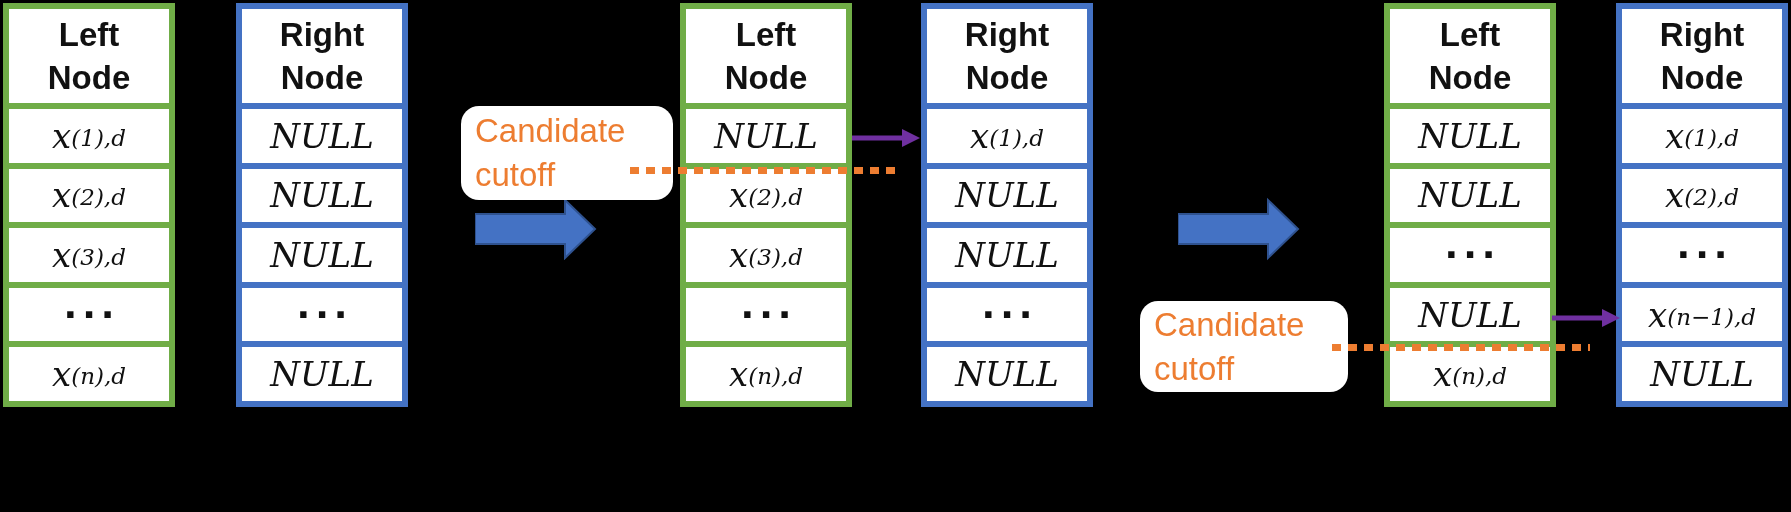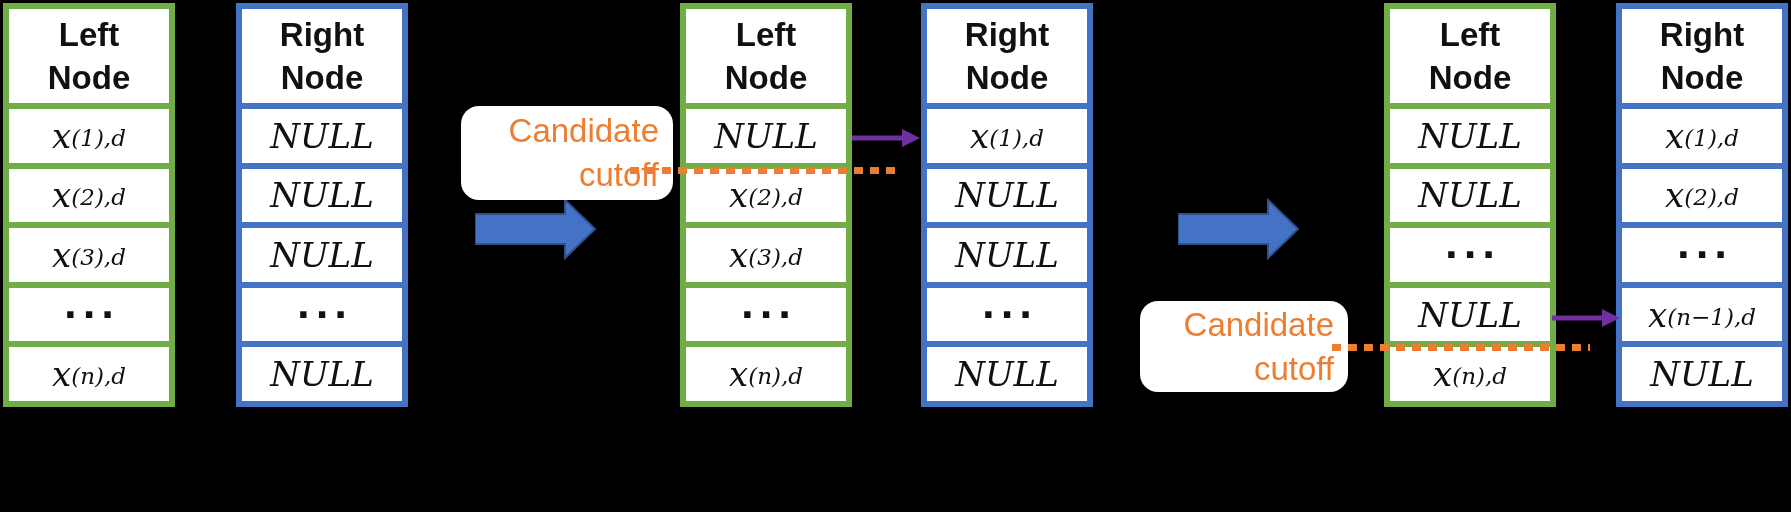--- a/index.html
+++ b/index.html
@@ -35,21 +35,21 @@
   .cell.row{flex:1 1 0;font-size:34px;}
   .cell.row.math{font-family:"DejaVu Serif",serif;font-style:italic;}
   .cell.row.math sub{font-size:23px;font-style:italic;line-height:0;position:relative;top:2px;}
   .cell.row.dots{
     font-family:"DejaVu Sans",sans-serif;font-weight:bold;font-size:36px;
     letter-spacing:5px;padding-left:5px;font-style:normal;
   }
   
   .cutoff-label{
     position:absolute;background:#fff;border-radius:18px;
-    color:var(--orange);font-size:33px;line-height:44px;text-align:right;
+    color:var(--orange);font-size:33px;line-height:44px;text-align:left;
     display:flex;align-items:center;justify-content:center;padding:8px 14px;
     box-sizing:border-box;z-index:3;
   }
   #cutoff-label-1{left:461px;top:106px;width:212px;height:94px;}
   #cutoff-label-2{left:1140px;top:301px;width:208px;height:91px;}
   
   .dotted-line{
     position:absolute;height:7px;z-index:4;
     background:repeating-linear-gradient(90deg,var(--orange) 0 9px,transparent 9px 16px);
   }

